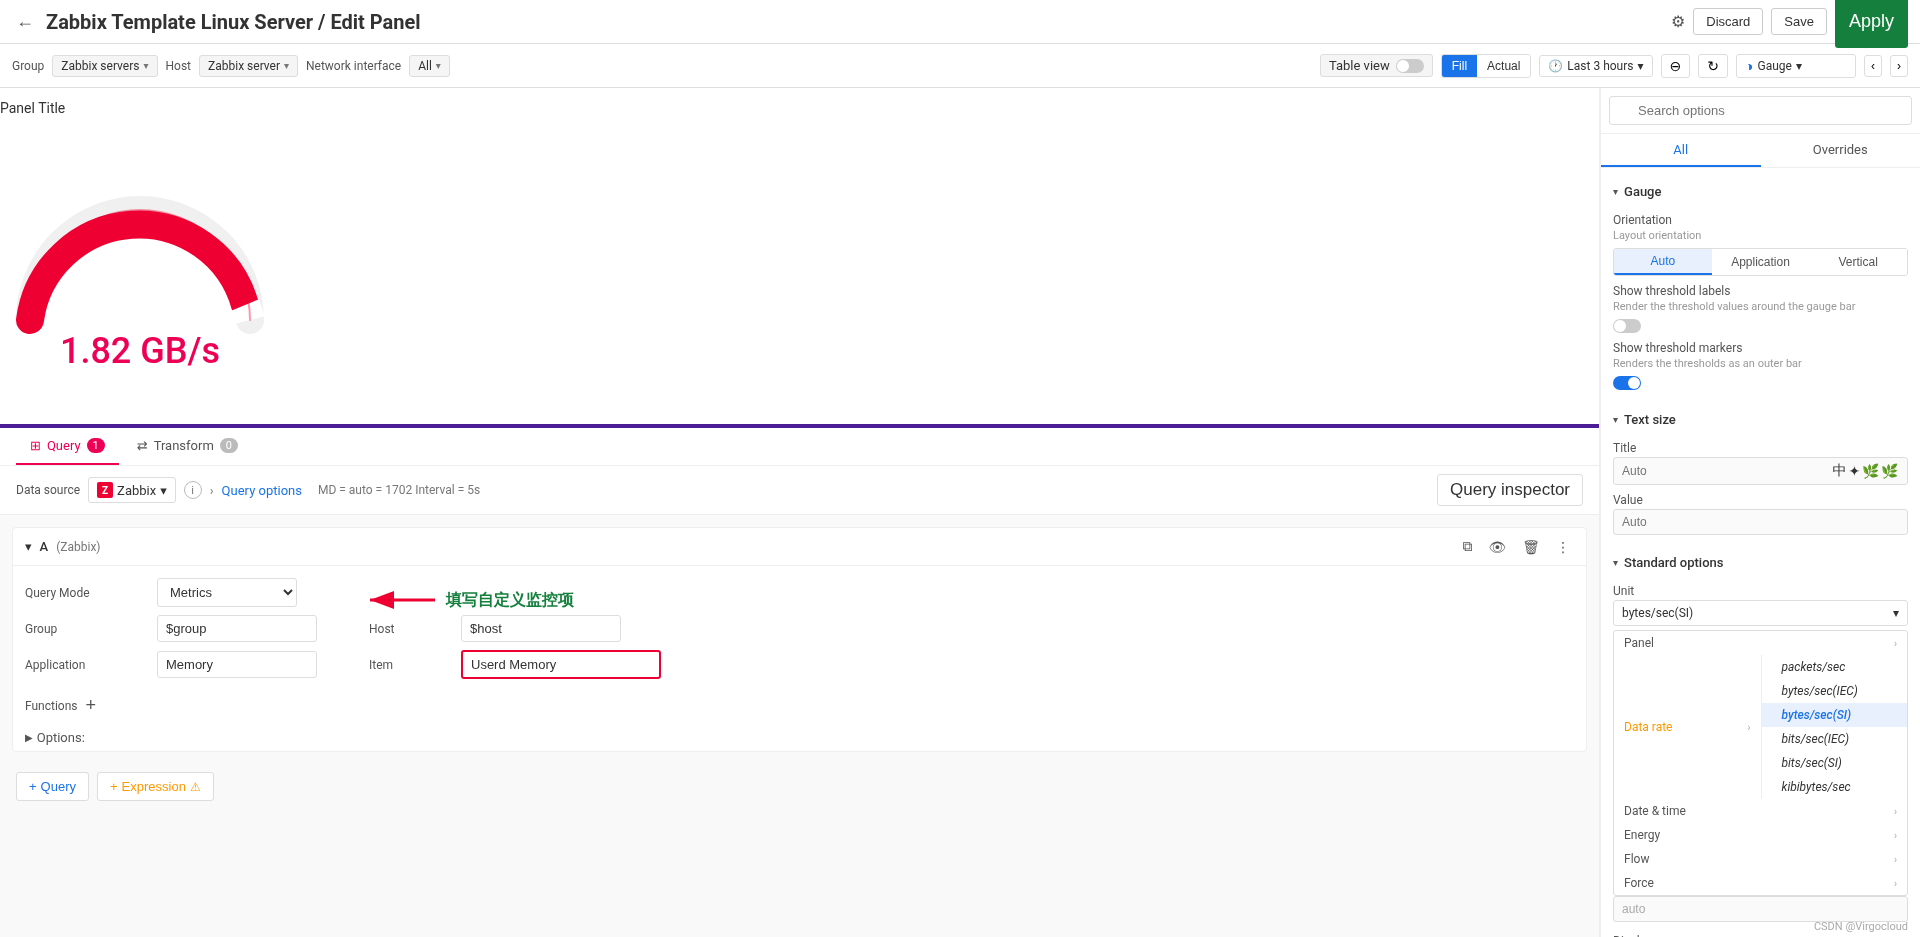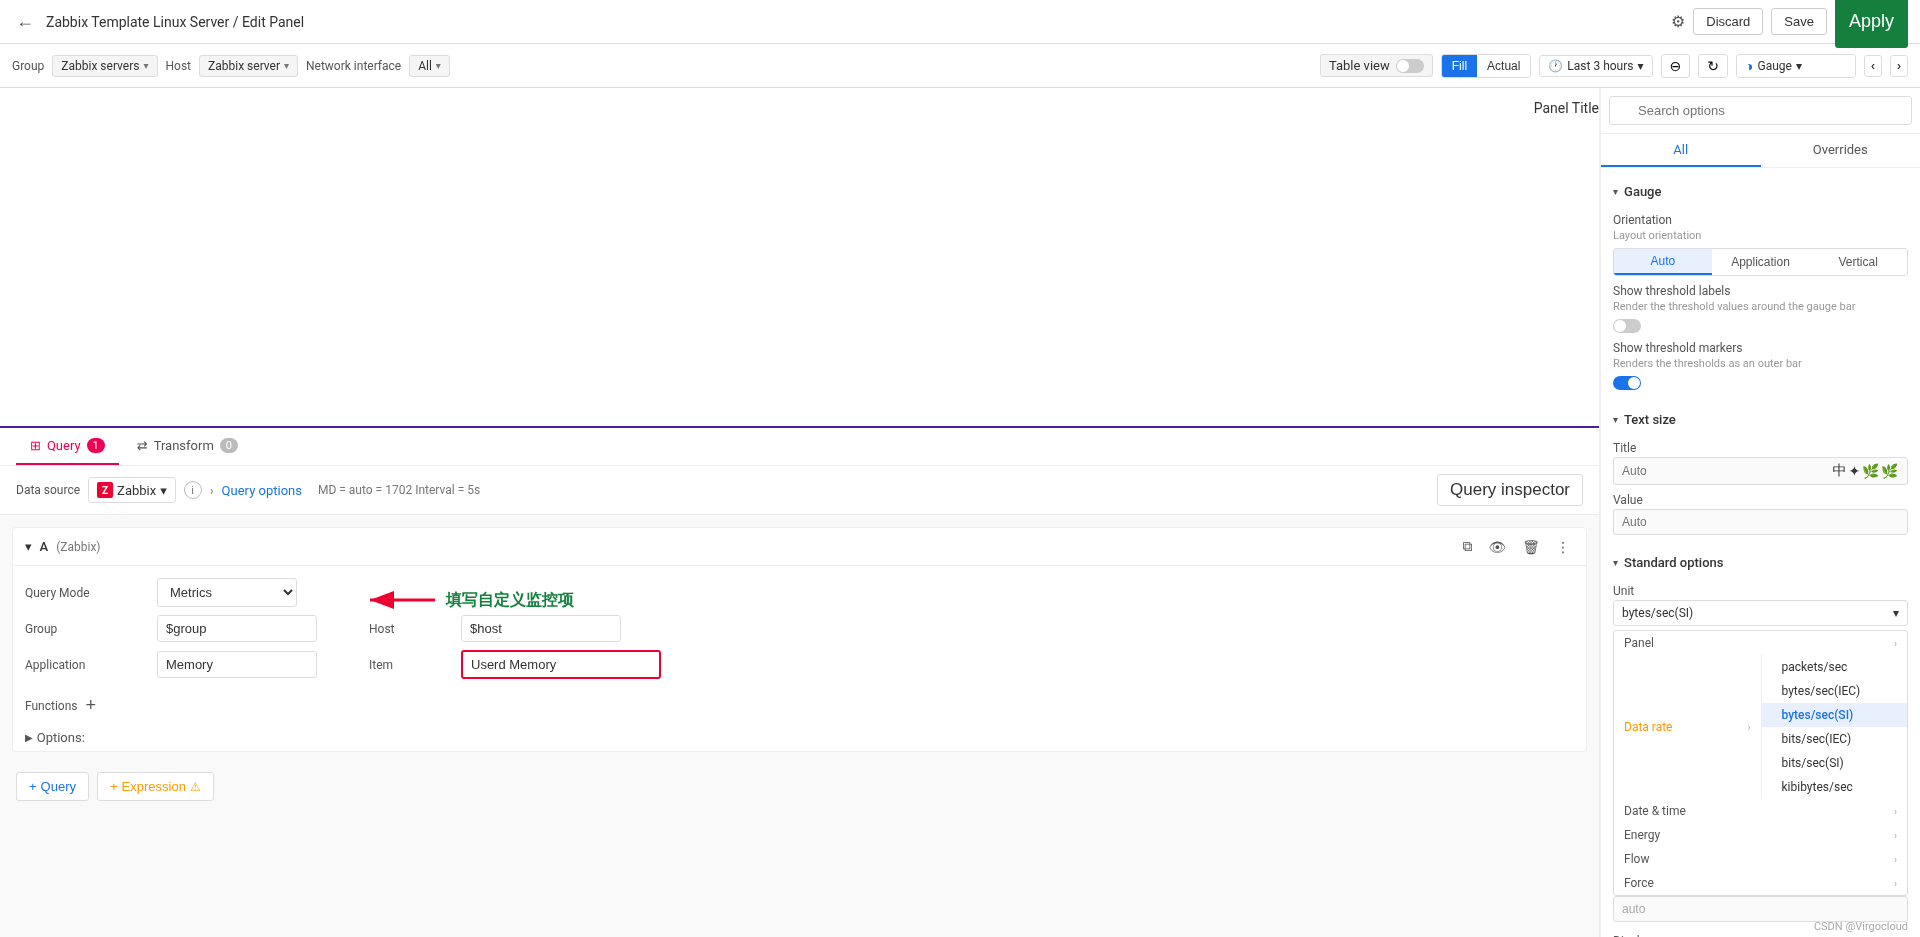--- a/index.html
+++ b/index.html
@@ -3,21 +3,21 @@
   <meta charset="utf-8">
   <style>
     * { box-sizing: border-box; margin: 0; padding: 0; }
     body { font-family: -apple-system, BlinkMacSystemFont, 'Segoe UI', Roboto, sans-serif; font-size: 13px; background: #f0f4fa; color: #333; overflow: hidden; }
 
     
     .topbar { display: flex; align-items: center; justify-content: space-between; background: #fff; border-bottom: 1px solid #ddd; padding: 0 12px; height: 44px; }
     .topbar-left { display: flex; align-items: center; gap: 8px; }
     .topbar-right { display: flex; align-items: center; gap: 8px; }
     .back-btn { background: none; border: none; cursor: pointer; font-size: 18px; color: #555; padding: 4px; }
-    .page-title { font-size: 14px; color: #333; font-weight: 400; }
+    .page-title { font-size: 20px; color: #333; font-weight: 700; }
     .btn-discard { background: none; border: 1px solid #ccc; border-radius: 3px; padding: 5px 12px; cursor: pointer; color: #333; font-size: 13px; }
     .btn-save { background: none; border: 1px solid #ccc; border-radius: 3px; padding: 5px 12px; cursor: pointer; color: #333; font-size: 13px; }
     .btn-apply { background: #15803d; border: none; border-radius: 3px; padding: 16px 14px; cursor: pointer; color: #fff; font-size: 18px; font-weight: 500; }
     .gear-icon { color: #555; font-size: 16px; cursor: pointer; }
 
     
     .filterbar { display: flex; align-items: center; background: #fff; border-bottom: 1px solid #ddd; padding: 0 12px; height: 44px; gap: 8px; }
     .filter-label { font-size: 12px; color: #555; }
     .filter-select { display: flex; align-items: center; background: #f5f5f5; border: 1px solid #ddd; border-radius: 3px; padding: 3px 8px; cursor: pointer; font-size: 12px; gap: 4px; }
     .filter-select .caret { font-size: 10px; color: #777; }
@@ -34,21 +34,21 @@
     .viz-selector { display: flex; align-items: center; gap: 4px; padding: 3px 8px; border: 1px solid #ddd; border-radius: 3px; background: #fff; cursor: pointer; font-size: 12px; min-width: 120px; }
     .viz-nav { padding: 3px 6px; border: 1px solid #ddd; border-radius: 3px; background: #fff; cursor: pointer; font-size: 12px; }
 
     
     .main-layout { display: flex; height: calc(100vh - 88px); }
 
     
     .panel-area { flex: 1; display: flex; flex-direction: column; overflow: hidden; background: #fff; border-right: 1px solid #eee; }
 
     
-    .chart-area { flex: 0 0 340px; display: flex; align-items: flex-end; justify-content: center; flex-direction: column; border-bottom: 2px solid #4c1d95; position: relative; }
+    .chart-area { flex: 0 0 340px; display: flex; align-items: flex-start; justify-content: center; flex-direction: column; border-bottom: 4px solid #4c1d95; position: relative; }
     .panel-title { position: absolute; top: 12px; font-size: 14px; color: #333; }
 
     
     .gauge-container { display: flex; flex-direction: column; align-items: center; justify-content: center; margin-top: 10px; }
     .gauge-value { font-size: 36px; font-weight: 500; color: #e05; margin-top: -20px; }
 
     
     .query-section { flex: 1; background: #f9f9f9; overflow-y: auto; }
     .query-tabs { display: flex; align-items: center; padding: 0 16px; border-bottom: 1px solid #eee; background: #fff; gap: 4px; }
     .qtab { padding: 10px 14px; cursor: pointer; font-size: 13px; color: #555; border-bottom: 2px solid transparent; display: flex; align-items: center; gap: 6px; }
@@ -206,20 +206,34 @@
     <button class="viz-nav">›</button>
   </div>
 </div>
 
 <div class="main-layout">
 
   <div class="panel-area">
 
     <div class="chart-area">
       <span class="panel-title">Panel Title</span>
+      <div class="gauge-container">
+
+        <svg width="280" height="200" viewBox="0 0 280 200">
+
+          <path d="M 30 170 A 110 110 0 0 1 250 170" fill="none" stroke="#f0f0f0" stroke-width="28" stroke-linecap="round"></path>
+
+          <path d="M 30 170 A 110 110 0 0 1 245 155" fill="none" stroke="#e03" stroke-width="28" stroke-linecap="round"></path>
+
+          <path d="M 245 155 A 110 110 0 0 1 250 170" fill="none" stroke="#fff" stroke-width="30"></path>
+
+          <path d="M 30 170 A 110 110 0 0 1 250 170" fill="none" stroke="#e03" stroke-width="2" stroke-linecap="round" opacity="0.4"></path>
+        </svg>
+        <div class="gauge-value">1.82 GB/s</div>
+      </div>
     </div>
 
     <div class="query-section">
 
       <div class="query-tabs">
         <div class="qtab active">
           <span>⊞</span>
           <span>Query</span>
           <span class="qtab-badge">1</span>
         </div>
@@ -400,21 +414,21 @@
         <div class="dropdown-list">
           <div class="dropdown-list-item">
             <span>Panel</span>
             <span class="dropdown-arrow">›</span>
           </div>
           <div style="display:flex;">
             <div class="dropdown-list-item active" style="flex: 0 0 50%;">
               <span>Data rate</span>
               <span class="dropdown-arrow">›</span>
             </div>
-            <div style="flex: 0 0 50%; border-left: 1px solid #eee;">
+            <div style="flex: 0 0 50%; border-left: 1px solid #eee; font-style: italic;">
               <div class="dropdown-sub-item">packets/sec</div>
               <div class="dropdown-sub-item">bytes/sec(IEC)</div>
               <div class="dropdown-sub-item highlighted">bytes/sec(SI)</div>
               <div class="dropdown-sub-item">bits/sec(IEC)</div>
               <div class="dropdown-sub-item">bits/sec(SI)</div>
               <div class="dropdown-sub-item">kibibytes/sec</div>
             </div>
           </div>
           <div class="dropdown-list-item">
             <span>Date &amp; time</span>

